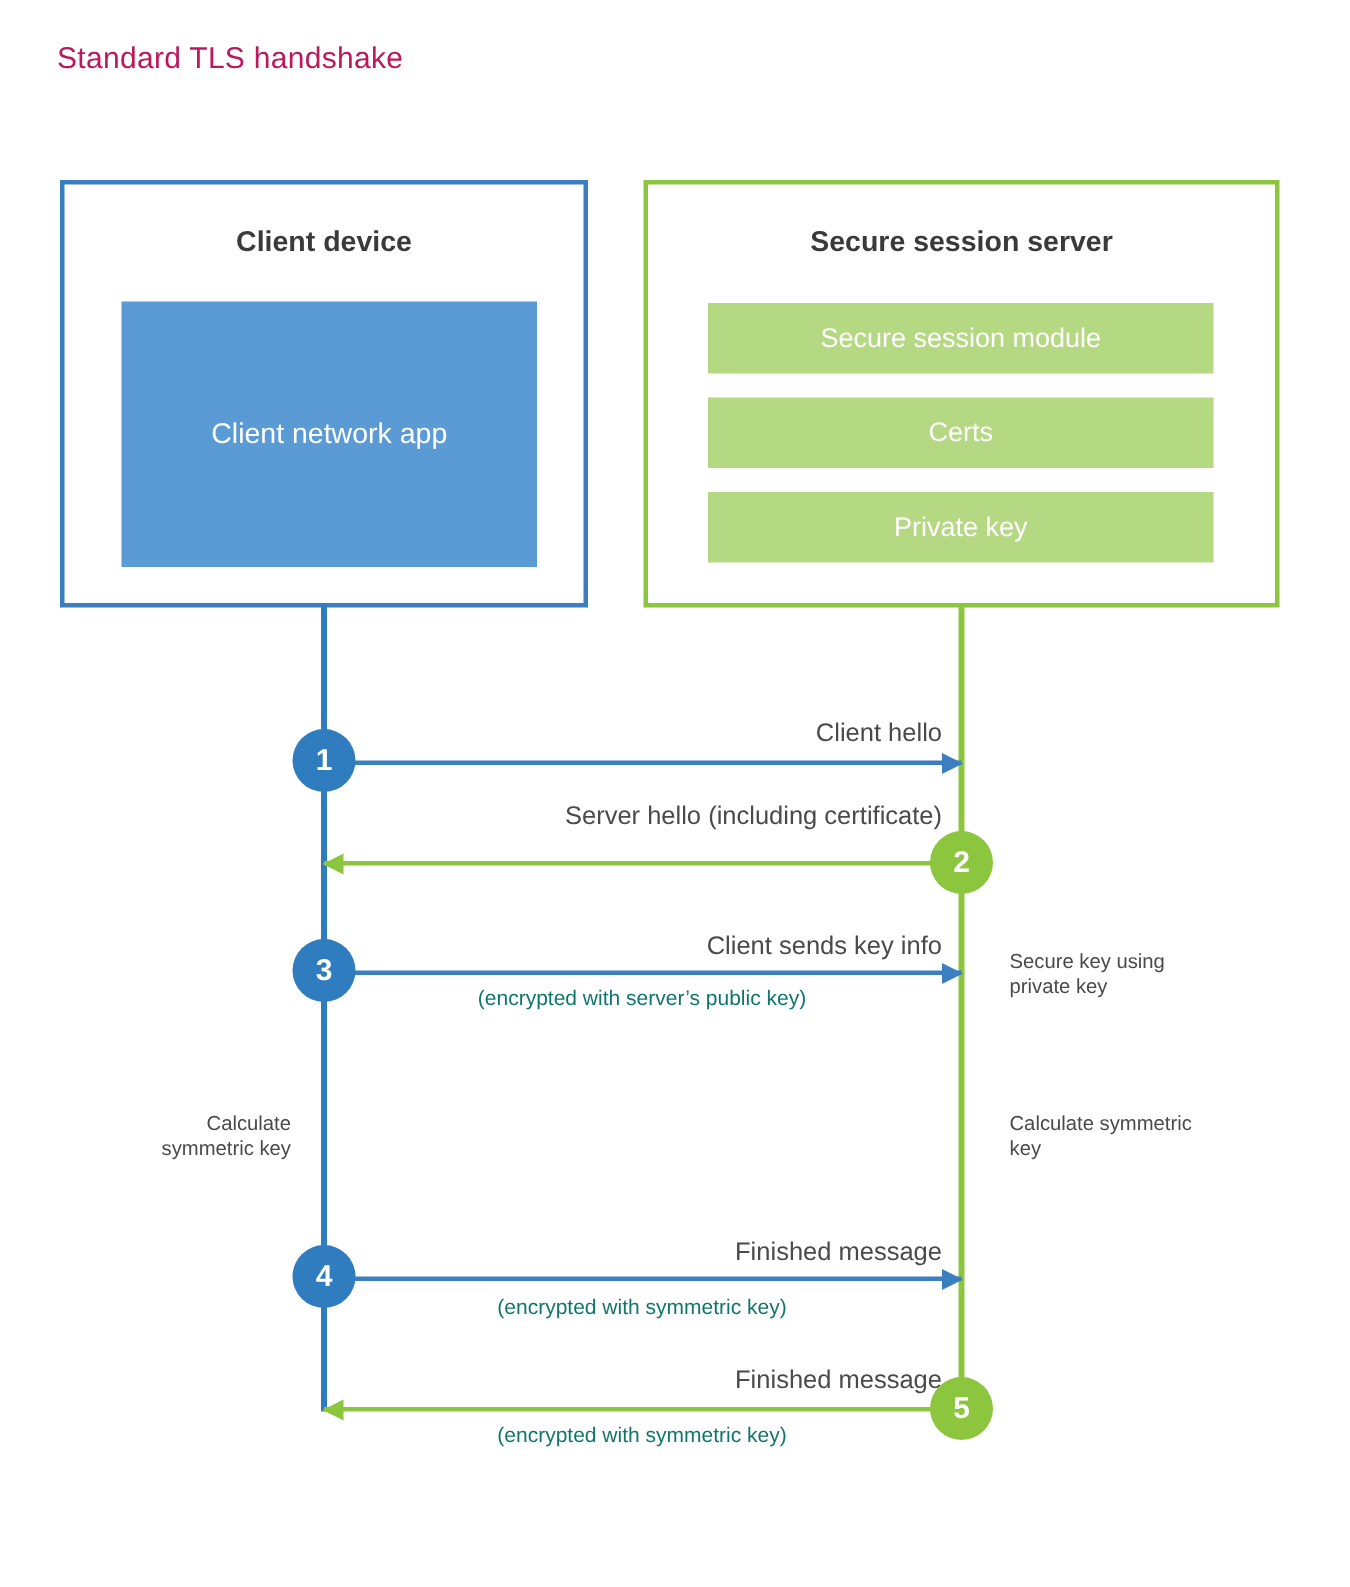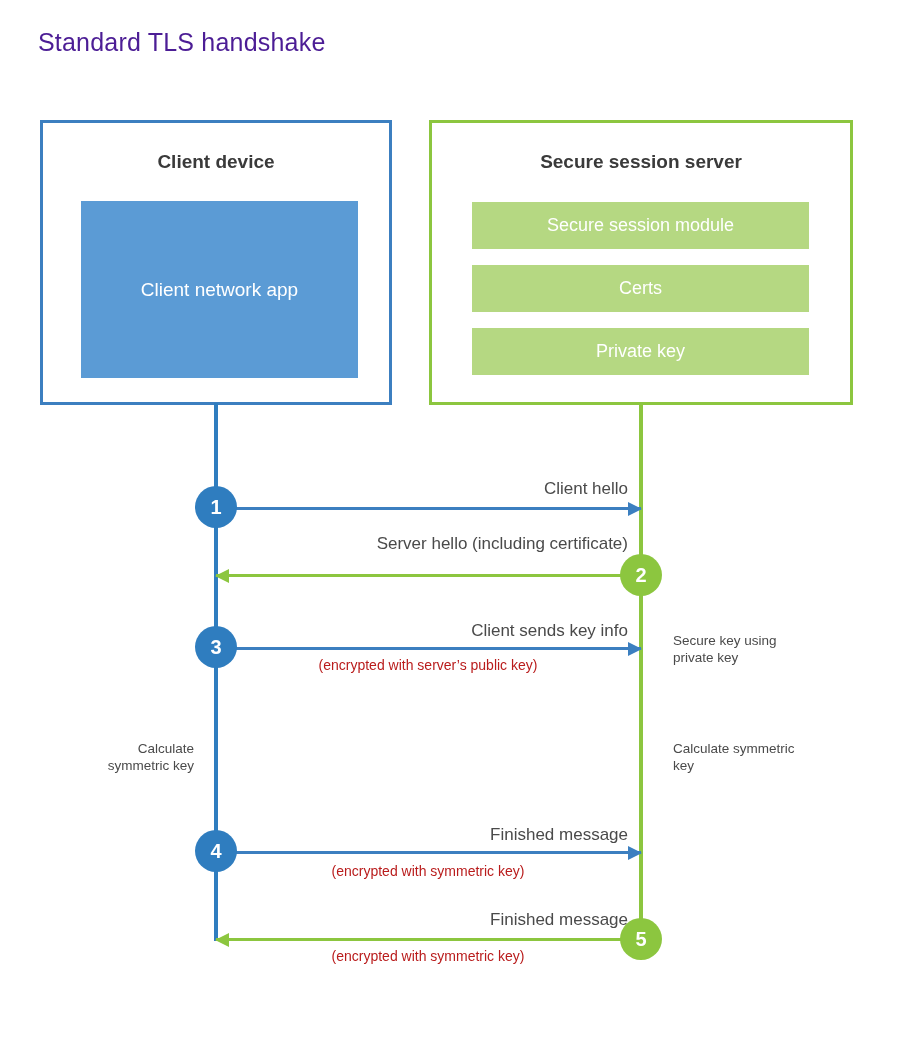--- a/index.html
+++ b/index.html
@@ -20,23 +20,23 @@
     inset: 0;
     width: 900px;
     height: 1058px;
   }
 
   
   .page-title {
     position: absolute;
     left: 38px;
     top: 28px;
-    font-size: 25px;
+    font-size: 20px;
     font-weight: 400;
-    color: #4c1d95;
+    color: #be185d;
     letter-spacing: 0.2px;
     white-space: nowrap;
   }
 
   
   .party-box {
     position: absolute;
     background: #ffffff;
     box-sizing: border-box;
   }
@@ -164,21 +164,21 @@
     position: absolute;
     text-align: right;
     color: #4a4a4a;
     font-size: 17px;
     white-space: nowrap;
     z-index: 3;
   }
   .msg-sublabel {
     position: absolute;
     text-align: center;
-    color: #b91c1c;
+    color: #0f766e;
     font-size: 14px;
     white-space: nowrap;
     z-index: 3;
   }
 
   
   .side-note {
     position: absolute;
     font-size: 13.5px;
     line-height: 17px;

